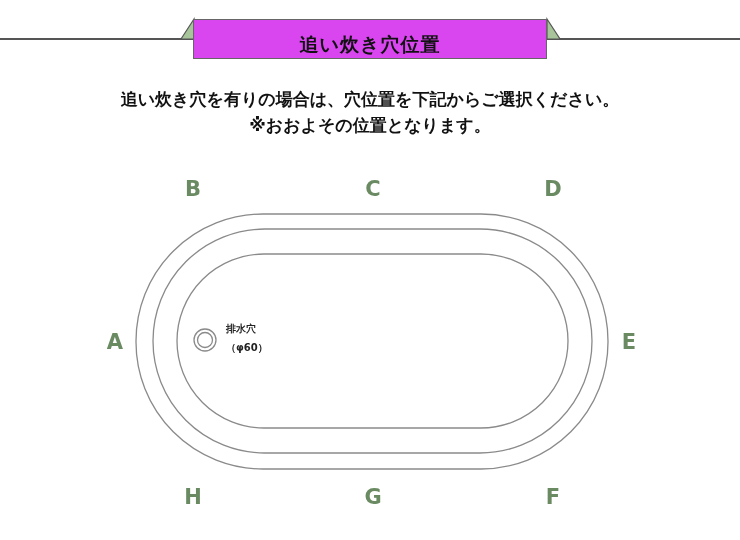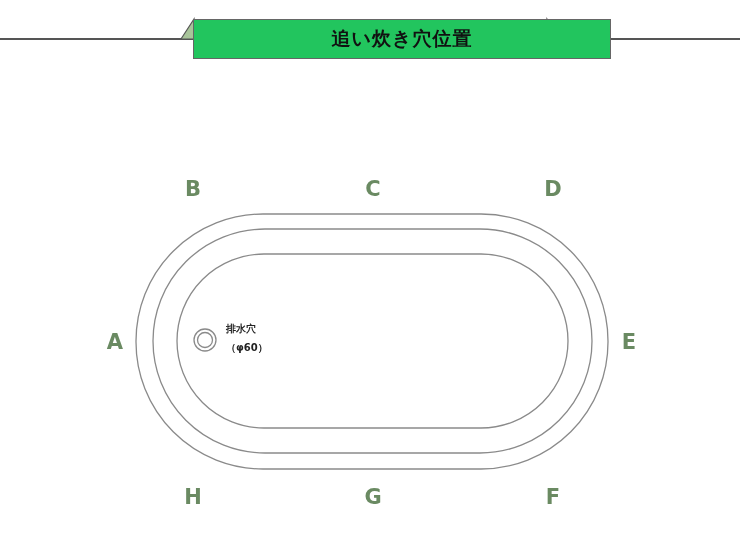--- a/index.html
+++ b/index.html
@@ -27,27 +27,27 @@
       position: absolute;
       left: 0;
       top: 0;
       width: 740px;
       height: 70px;
     }
     .header-box {
       position: absolute;
       left: 193px;
       top: 19px;
-      width: 418px;
+      width: 354px;
       height: 40px;
-      background: #22c55e;
+      background: #d946ef;
       border: 1.5px solid #666666;
       box-sizing: border-box;
       display: flex;
-      align-items: center;
+      align-items: flex-end;
       justify-content: center;
       font-size: 19px;
       font-weight: bold;
       letter-spacing: 1px;
       color: #111111;
     }
     .instructions {
       position: absolute;
       left: 0;
       top: 86px;
@@ -101,20 +101,22 @@
 <div class="header-line"></div>
 <svg class="header-svg" viewBox="0 0 740 70">
   <polygon points="181,39 194,19 194,39" fill="#a8c49a" stroke="#555555" stroke-width="1.2"></polygon>
   <polygon points="547,19 560,39 547,39" fill="#a8c49a" stroke="#555555" stroke-width="1.2"></polygon>
 </svg>
 <div class="header-box">
   <span>追い炊き穴位置</span>
 </div>
 
 <div class="instructions">
+  <div>追い炊き穴を有りの場合は、穴位置を下記からご選択ください。</div>
+  <div>※おおよその位置となります。</div>
 </div>
 
 <svg class="diagram-svg" viewBox="0 0 740 540">
 
   <rect x="136" y="214" width="472" height="255" rx="127" ry="127" fill="none" stroke="#8a8a8a" stroke-width="1.3"></rect>
 
   <rect x="153" y="229" width="439" height="224" rx="112" ry="112" fill="none" stroke="#8a8a8a" stroke-width="1.3"></rect>
 
   <rect x="177" y="254" width="391" height="174" rx="87" ry="87" fill="none" stroke="#8a8a8a" stroke-width="1.3"></rect>
 

